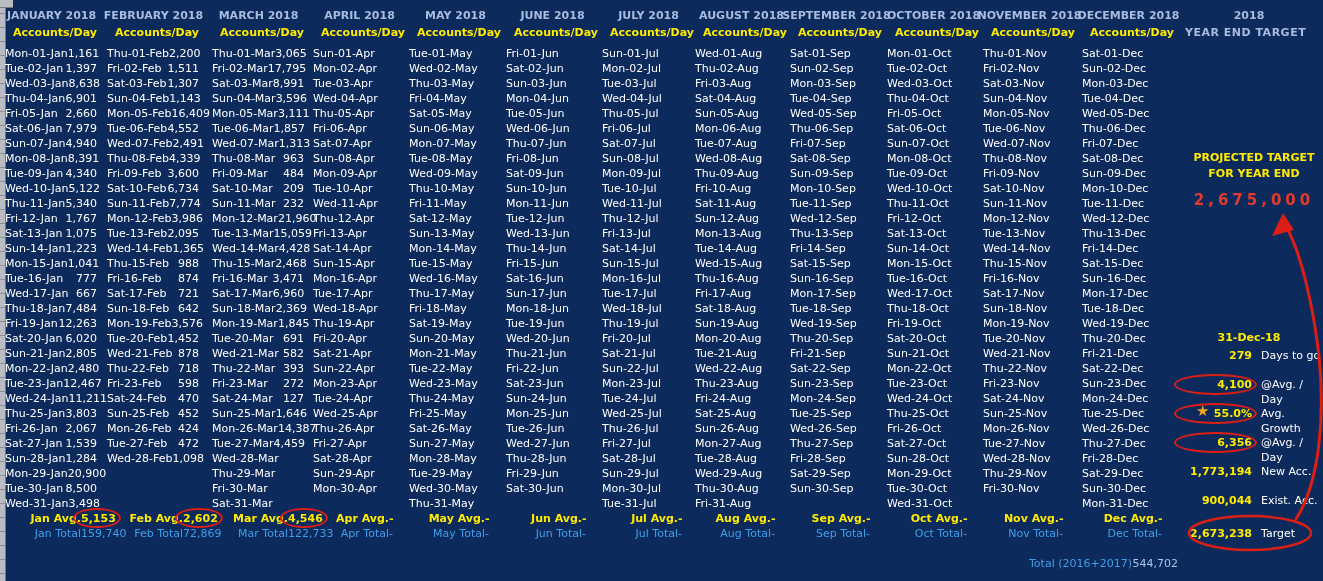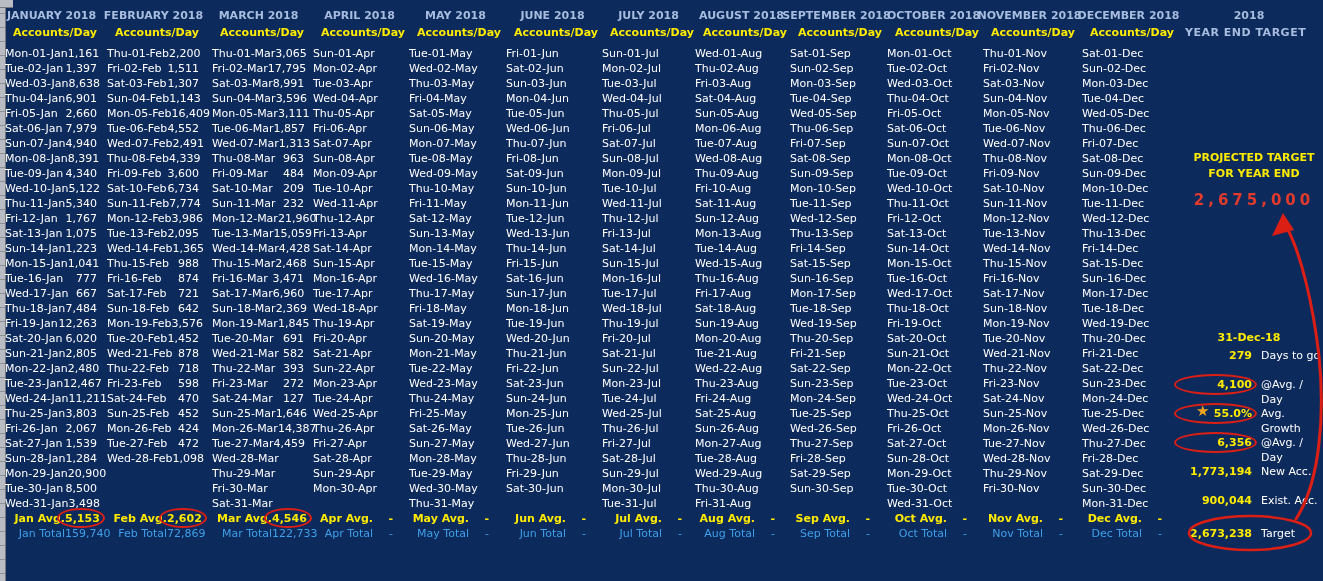--- a/index.html
+++ b/index.html
@@ -11,21 +11,21 @@
               background-image:repeating-linear-gradient(to bottom,#b9bdc3 0,#b9bdc3 13px,#8d9196 13px,#8d9196 14px);}
   .edge-corner{position:absolute;left:0;top:0;width:13px;height:7px;background:#b9bdc3;border-bottom:1px solid #74787d;}
   
   .month-col{position:absolute;top:0;width:93px;height:581px;}
   .m-name{position:absolute;top:9px;left:-8px;right:-8px;text-align:center;font-weight:bold;
           color:#a7bcdf;white-space:nowrap;font-size:11px;}
   .m-sub{position:absolute;top:26px;left:0;right:1px;text-align:right;font-weight:bold;color:#ffeb00;}
   .m-rows{position:absolute;top:46px;left:0;right:0;}
   .day-row{height:15px;line-height:15px;display:flex;justify-content:space-between;white-space:nowrap;}
   .day-row .v{text-align:right;padding-right:1px;}
-  .sum-row{position:absolute;left:0;right:0;height:15px;line-height:15px;display:flex;white-space:nowrap;}
+  .sum-row{position:absolute;left:16px;right:0;height:15px;line-height:15px;display:flex;white-space:nowrap;}
   .sum-row.avg{top:511px;color:#ffeb00;font-weight:bold;}
   .sum-row.tot{top:526px;color:#3fa0ea;}
   .sum-row .lbl{flex:0 0 60px;text-align:right;}
   .sum-row .val{flex:1;text-align:right;padding-right:1px;position:relative;}
   .sum-row .val.dash{padding-right:13px;}
   .val.circ::after{content:'';position:absolute;left:-8px;right:-4px;top:-3px;bottom:-2px;
                    border:2px solid #dc1f14;border-radius:50%;}
   
   .footer-row{position:absolute;height:15px;line-height:15px;display:flex;white-space:nowrap;}
   #avg-footer{top:541px;left:932px;width:246px;color:#ffeb00;font-weight:bold;margin-top:38px;}
@@ -1685,20 +1685,24 @@
           <span class="lbl">Dec Total</span>
           <span class="val dash">-</span>
         </div>
       </div>
     </div>
 
   <div class="footer-row" id="avg-footer">
     <span class="f-label">Average (2018)</span>
     <span class="f-value">4,100</span>
   </div>
+  <div class="footer-row" id="total-footer">
+    <span class="f-label">Total (2016+2017)</span>
+    <span class="f-value">544,702</span>
+  </div>
 
   <div class="right-panel">
     <div class="rp-year">2018</div>
     <div class="rp-title">YEAR END TARGET</div>
     <div class="rp-proj" style="top:151px;">PROJECTED TARGET</div>
     <div class="rp-proj" style="top:167px;">FOR YEAR END</div>
     <div class="rp-projval">2,675,000</div>
     <div class="rp-date">31-Dec-18</div>
     <div id="rp-rows">
         <div class="rp-row" style="top: 348px;">

